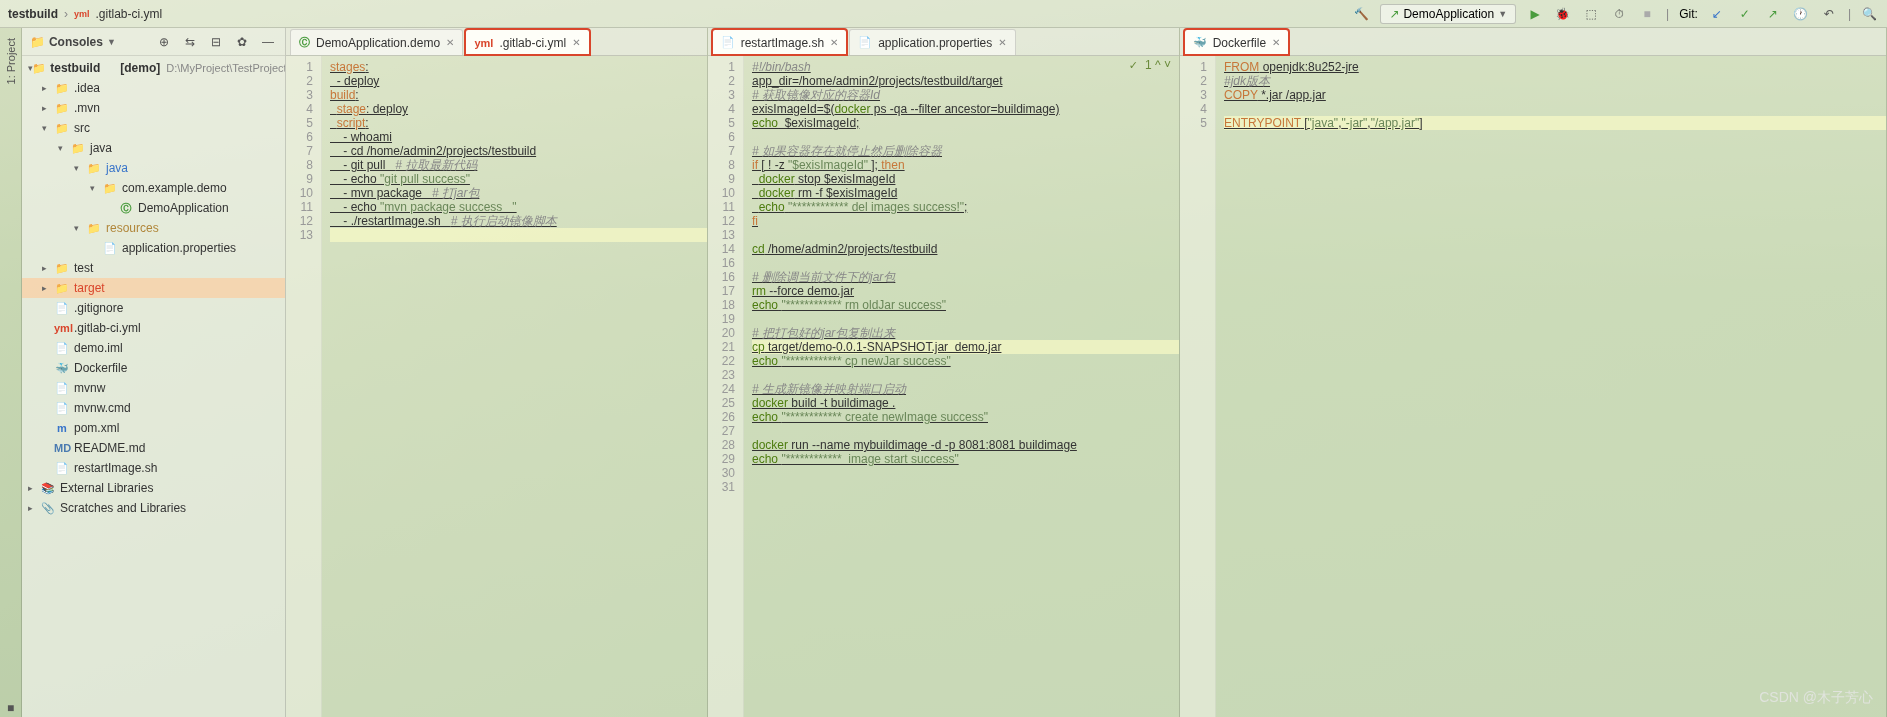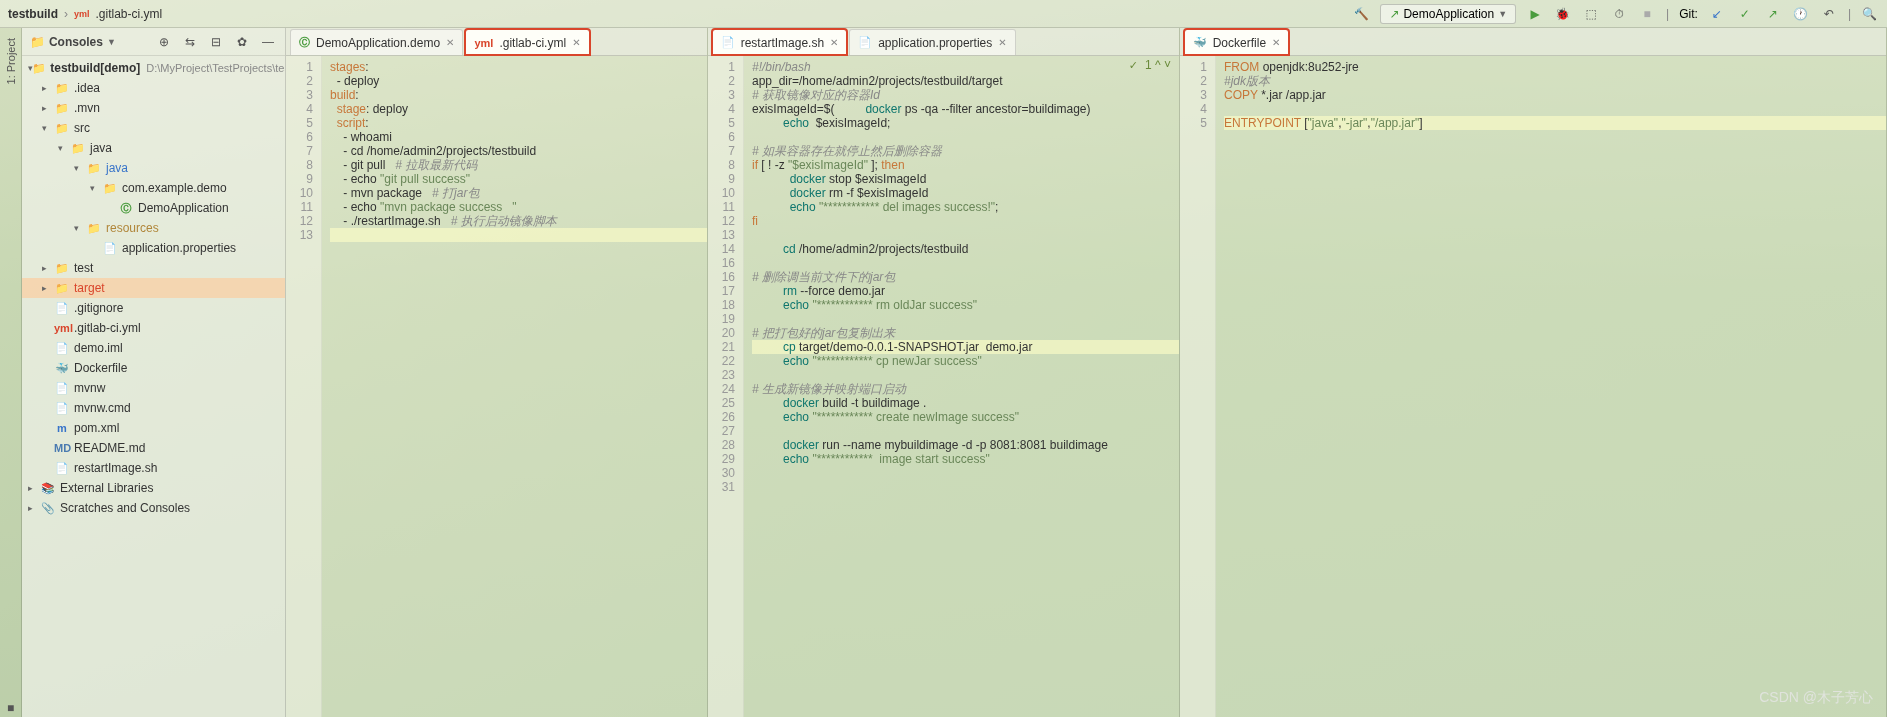--- a/index.html
+++ b/index.html
@@ -39,23 +39,23 @@
 .tab { height:26px; display:flex; align-items:center; padding:0 8px; gap:6px; background:rgba(250,250,245,0.7); border:1px solid rgba(0,0,0,0.15); border-bottom:none; margin-right:2px; cursor:pointer; color:#333; border-radius:3px 3px 0 0; }
 .tab.active { background:rgba(255,255,250,0.95); }
 .tab.highlight { outline:2px solid #d9452b; outline-offset:-1px; }
 .tab .close { color:#888; font-size:10px; }
 .tab .ficon { font-size:11px; }
 
 .code-area { flex:1; display:flex; overflow:hidden; font-family:Consolas,monospace; font-size:13px; line-height:14px; }
 .gutter { width:36px; text-align:right; padding:4px 8px 0 0; color:#999; background:rgba(245,245,235,0.5); border-right:1px solid rgba(0,0,0,0.05); }
 .gutter div { height:14px; }
 .code { flex:1; padding:4px 0 0 8px; white-space:pre; color:#333; position:relative; }
-.code .line { height:14px; }
+.code .line { height:14px;text-decoration:underline; }
 .code .line.hl { background:rgba(255,255,200,0.6); }
-.kw { color:#c7773a; } .str { color:#6a8759; } .cm { color:#888; font-style:italic; } .cmd { color:#0f766e;margin-left:31px; }
+.kw { color:#c7773a; } .str { color:#6a8759; } .cm { color:#888; font-style:italic; } .cmd { color:#4d7c0f; }
 .hint-badge { position:absolute; top:2px; right:8px; display:flex; align-items:center; gap:4px; color:#6a8a3a; font-size:11px; }
 
 .watermark { position:absolute; right:14px; bottom:10px; color:rgba(230,230,230,0.8); font-size:14px; z-index:3; }
 </style>
 </head>
 <body>
 <div class="bg-grass"></div>
 
 <div class="toolbar-top">
   <div class="breadcrumb">
@@ -105,21 +105,21 @@
         <span class="icon-btn">⊟</span>
         <span class="icon-btn">✿</span>
         <span class="icon-btn">—</span>
       </div>
     </div>
     <div class="tree">
       <div class="tree-row">
         <span class="arrow">▾</span>
           <span class="ficon">📁</span>
         <b>testbuild</b>
-        <b style="margin-left:0">[demo]</b>
+        <b style="margin-left:20px">[demo]</b>
         <span class="muted">D:\MyProject\TestProjects\test</span>
       </div>
       <div id="tree-nodes">
           <div class="tree-row indent-1">
             <span class="arrow">▸</span>
             <span class="ficon" style="">📁</span>
             <span style="">.idea</span>
           </div>
           <div class="tree-row indent-1">
             <span class="arrow">▸</span>
@@ -219,21 +219,21 @@
         </div>
       <div id="tree-extra">
           <div class="tree-row">
             <span class="arrow">▸</span>
             <span class="ficon">📚</span>
             <span>External Libraries</span>
           </div>
           <div class="tree-row">
             <span class="arrow">▸</span>
             <span class="ficon">📎</span>
-            <span>Scratches and Consoles</span>
+            <span>Scratches and Libraries</span>
           </div>
         </div>
     </div>
   </div>
 
   <div class="editors">
     <div class="editor-pane pane-1">
       <div class="tabs" id="tabs-1">
           <div class="tab">
             <span class="ficon" style="color:#4a9c3e;font-weight:bold">Ⓒ</span>

